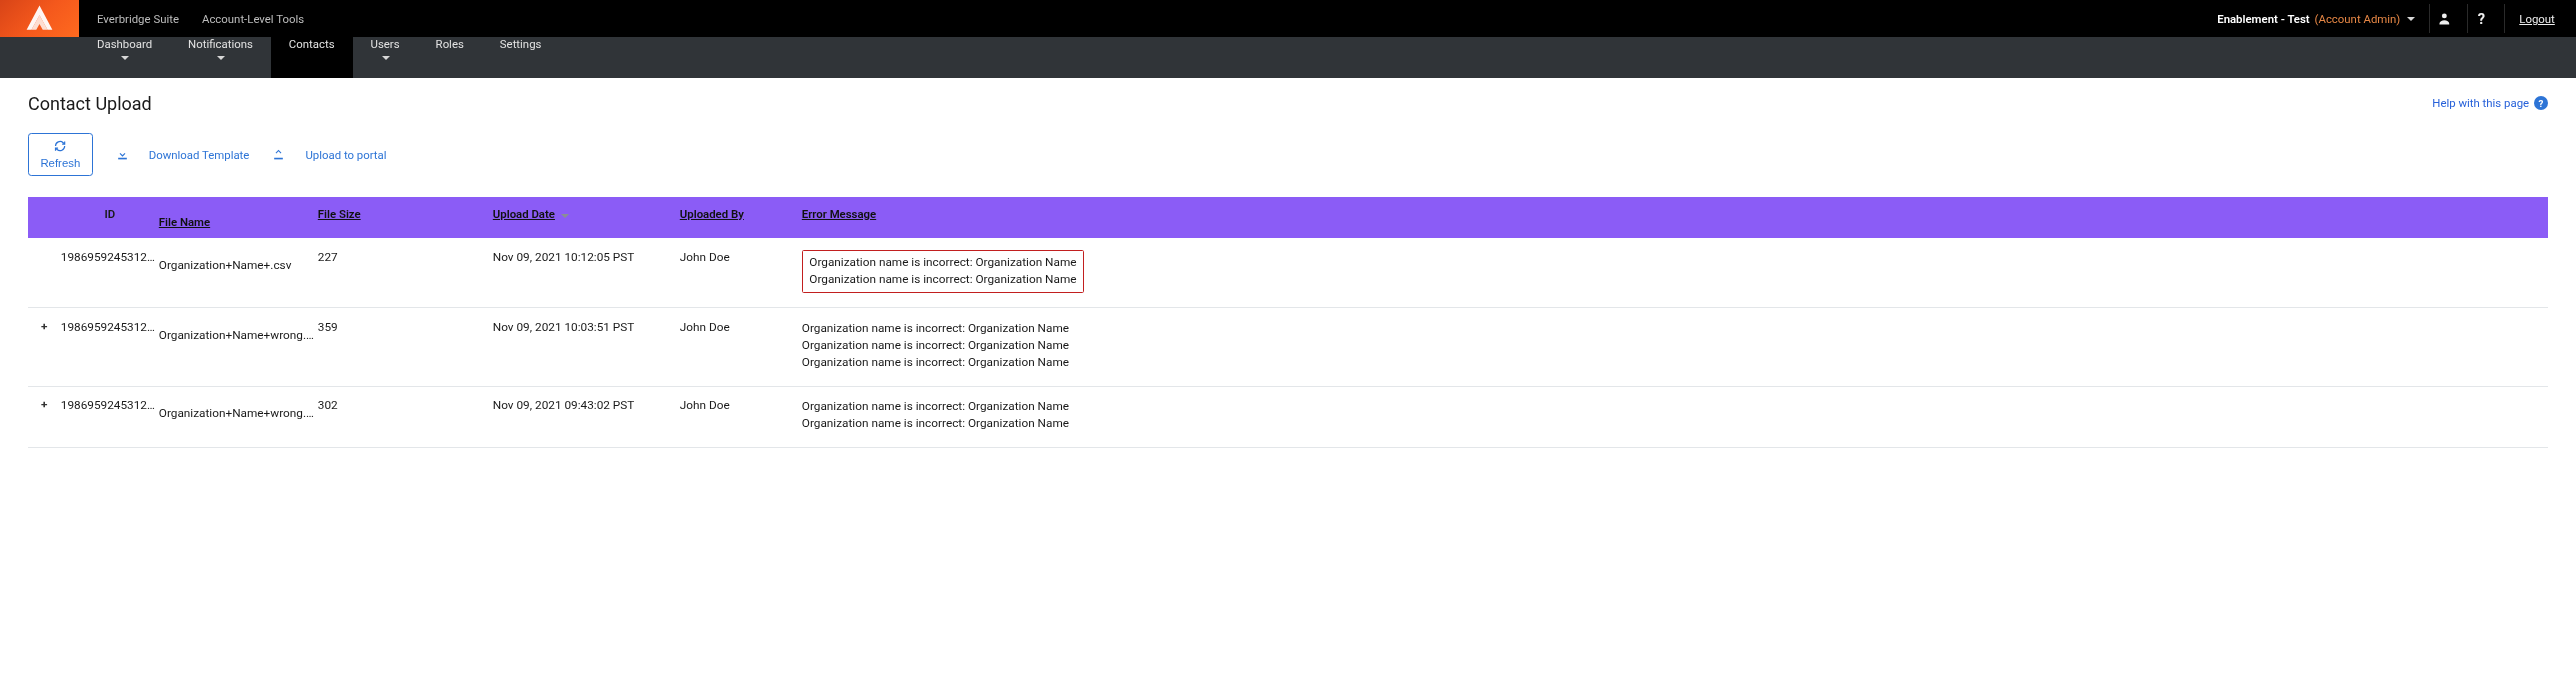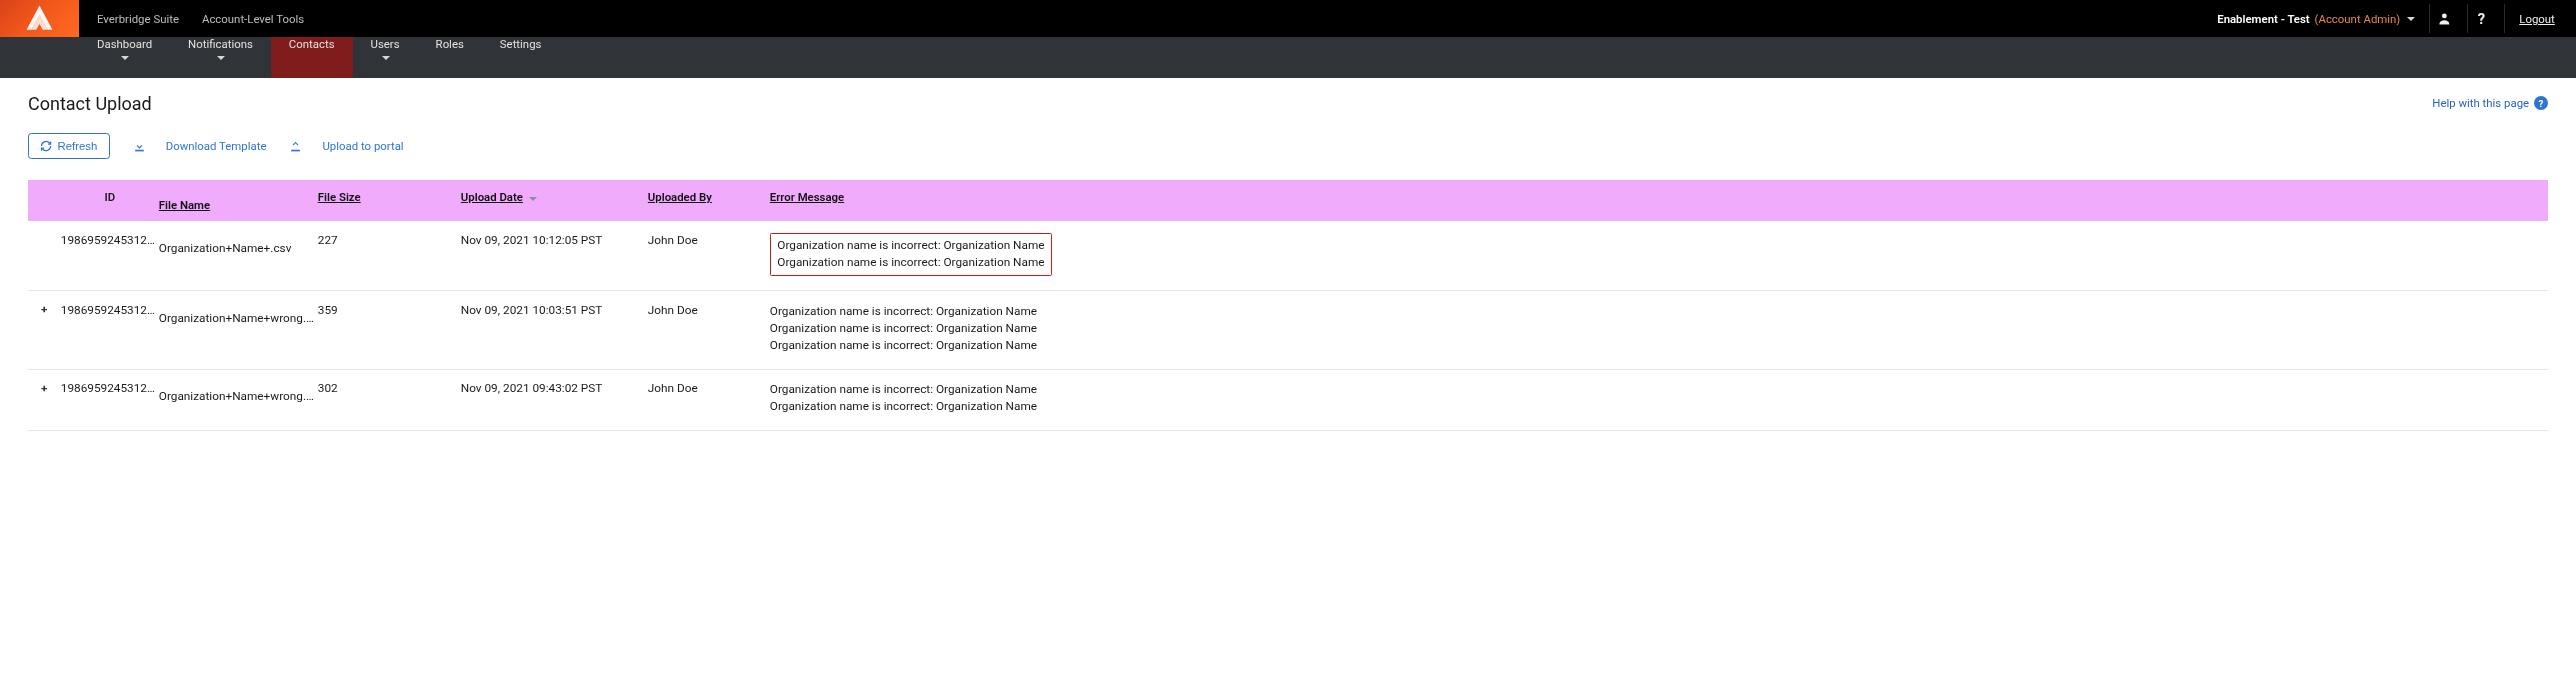--- a/index.html
+++ b/index.html
@@ -14,44 +14,44 @@
   .topbar-right { display:flex; align-items:center; padding: 0 9.8px; gap: 8.1px; }
   .account-label { color:#fff; font-weight:600; white-space:nowrap; }
   .account-role { color:#e78745; font-weight:400; }
   .topbar-ico { width: 29px; height: 29px; display:flex; align-items:center; justify-content:center; border-left:0.8px solid #2a2a2a; color:#eee; }
   .topbar-ico:first-of-type { border-left: none; }
   .logout { color:#eee; padding: 0 11.4px 0 14.7px; border-left:0.8px solid #2a2a2a; height:29px; display:flex; align-items:center; }
 
   
   .navbar { display:flex; align-items:stretch; background:#303438; height:41px; padding-left:79px; }
   .navbar .nav-item { display:flex; align-items:center; gap:4.9px; padding:0 18px; color:#e2e2e2; text-decoration:none; white-space:nowrap;flex-direction:column; }
-  .navbar .nav-item.active { background:#7f1d1d; }
+  .navbar .nav-item.active { background:#000000; }
   .chev-down { display:inline-block; width:0; height:0; border-left:4.1px solid transparent; border-right:4.1px solid transparent; border-top:4.1px solid #d7d7d7; margin-left:1.6px; }
 
   
   .page { padding: 14.7px 28px 24.4px; }
   .page-head { display:flex; align-items:center; justify-content:space-between; margin-bottom:19.6px; }
   .page-title { font-size:18px; font-weight:400; }
   .help-link { color:#2761d9; text-decoration:none; display:flex; align-items:center; gap:4.9px; }
   .help-circle { width:14px; height:14px; border-radius:50%; background:#2d74d6; color:#fff; font-size:9.8px; font-weight:700; display:flex; align-items:center; justify-content:center; }
 
   
   .actions { display:flex; align-items:center; gap:23px; margin-bottom:21px; }
-  .btn-refresh { display:flex; align-items:center; gap:4.9px; padding:5.7px 11.4px; border:0.8px solid #2d74d6; border-radius:3.3px; background:#fff; color:#2d74d6; font-size:11.4px; cursor:pointer; }
+  .btn-refresh { display:flex; align-items:center; gap:4.9px; padding:5.7px 11.4px; border:0.8px solid #2d74d6; border-radius:3.3px; background:#fff; color:#2d74d6; font-size:11.4px; cursor:pointer;flex-direction:column; }
   .link-action { display:flex; align-items:center; gap:20px; color:#2d74d6; text-decoration:none; font-size:11.4px; }
 
   
   .tbl { width:100%; }
-  .tbl-head { display:flex; background:#f0abfc; padding:9.8px 9.8px; font-weight:600; }
+  .tbl-head { display:flex; background:#8b5cf6; padding:9.8px 9.8px; font-weight:600; }
   .tbl-head .col a { color:#111; text-decoration:underline; }
   .col-expand { flex:0 0 23px; }
   .col-id     { flex:0 0 98px; text-align:center; }
   .col-file   { flex:0 0 159px;margin-top:8px; }
   .col-size   { flex:0 0 143px; }
-  .col-date   { flex:0 0 187px; }
+  .col-date   { flex:0 0 187px;margin-left:32px; }
   .col-by     { flex:0 0 122px; }
   .col-err    { flex:1 1 auto; padding-right:16.3px; }
   .sort-caret { display:inline-block; margin-left:3.3px; width:0; height:0; border-left:4.1px solid transparent; border-right:4.1px solid transparent; border-top:4.1px solid #8a8f94; }
 
   .tbl-row { display:flex; padding:11.4px 9.8px 14.7px; border-bottom:0.8px solid #e3e6e9; font-size:11.8px; }
   .tbl-row .col { white-space:nowrap; overflow:hidden; text-overflow:ellipsis; }
   .tbl-row .col-err { white-space:normal; overflow:visible; }
   .err-lines { line-height:1.45; }
   .err-box { border:1.6px solid #c21f1f; border-radius:1.6px; padding:3.3px 6.5px; display:inline-block; }
   .expand-btn { width:13px; height:13px; display:flex; align-items:center; justify-content:center; font-weight:700; color:#333; cursor:pointer; user-select:none; }

